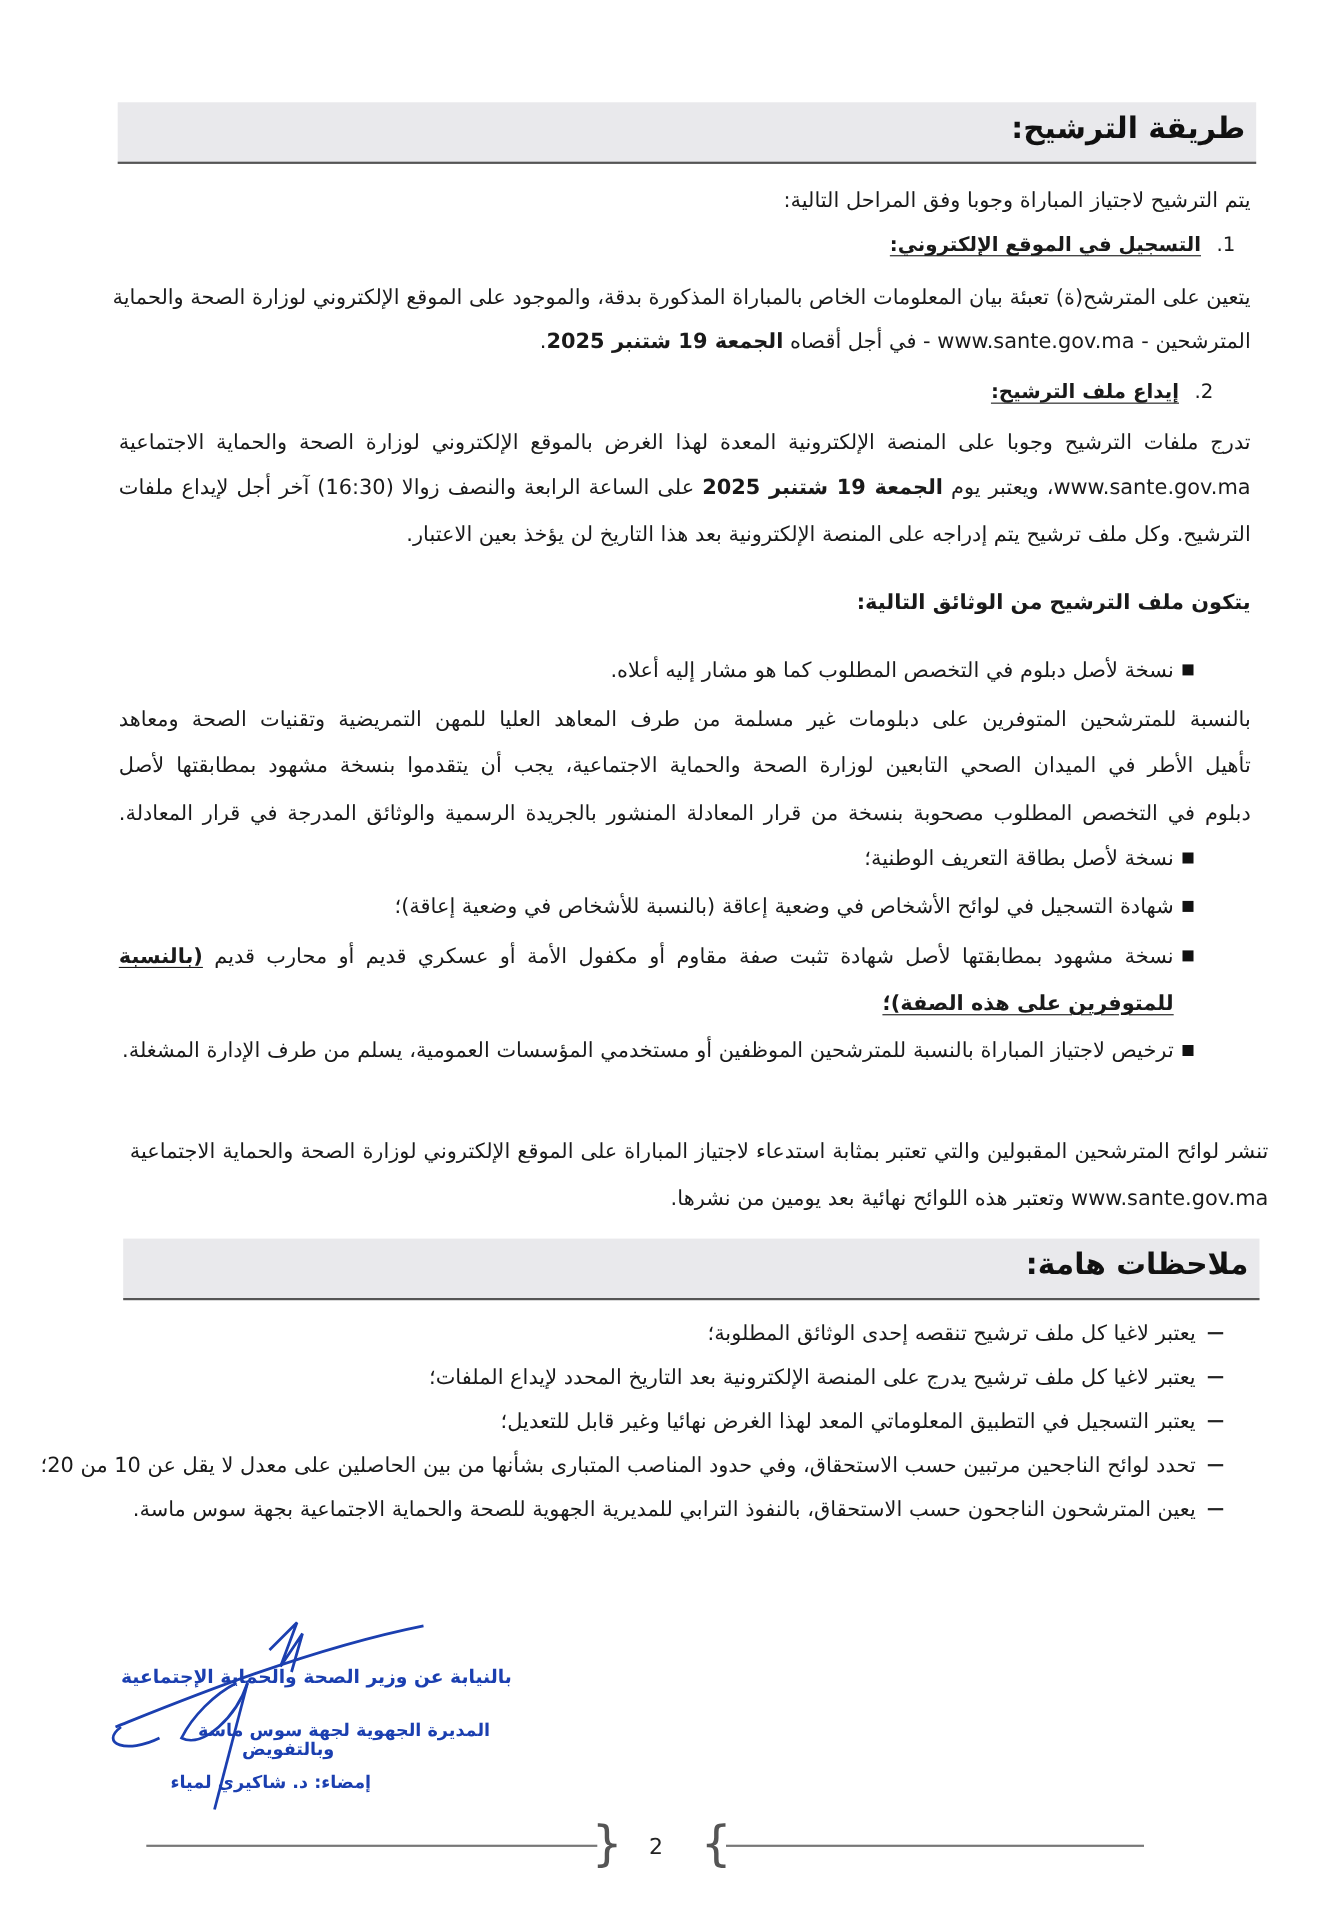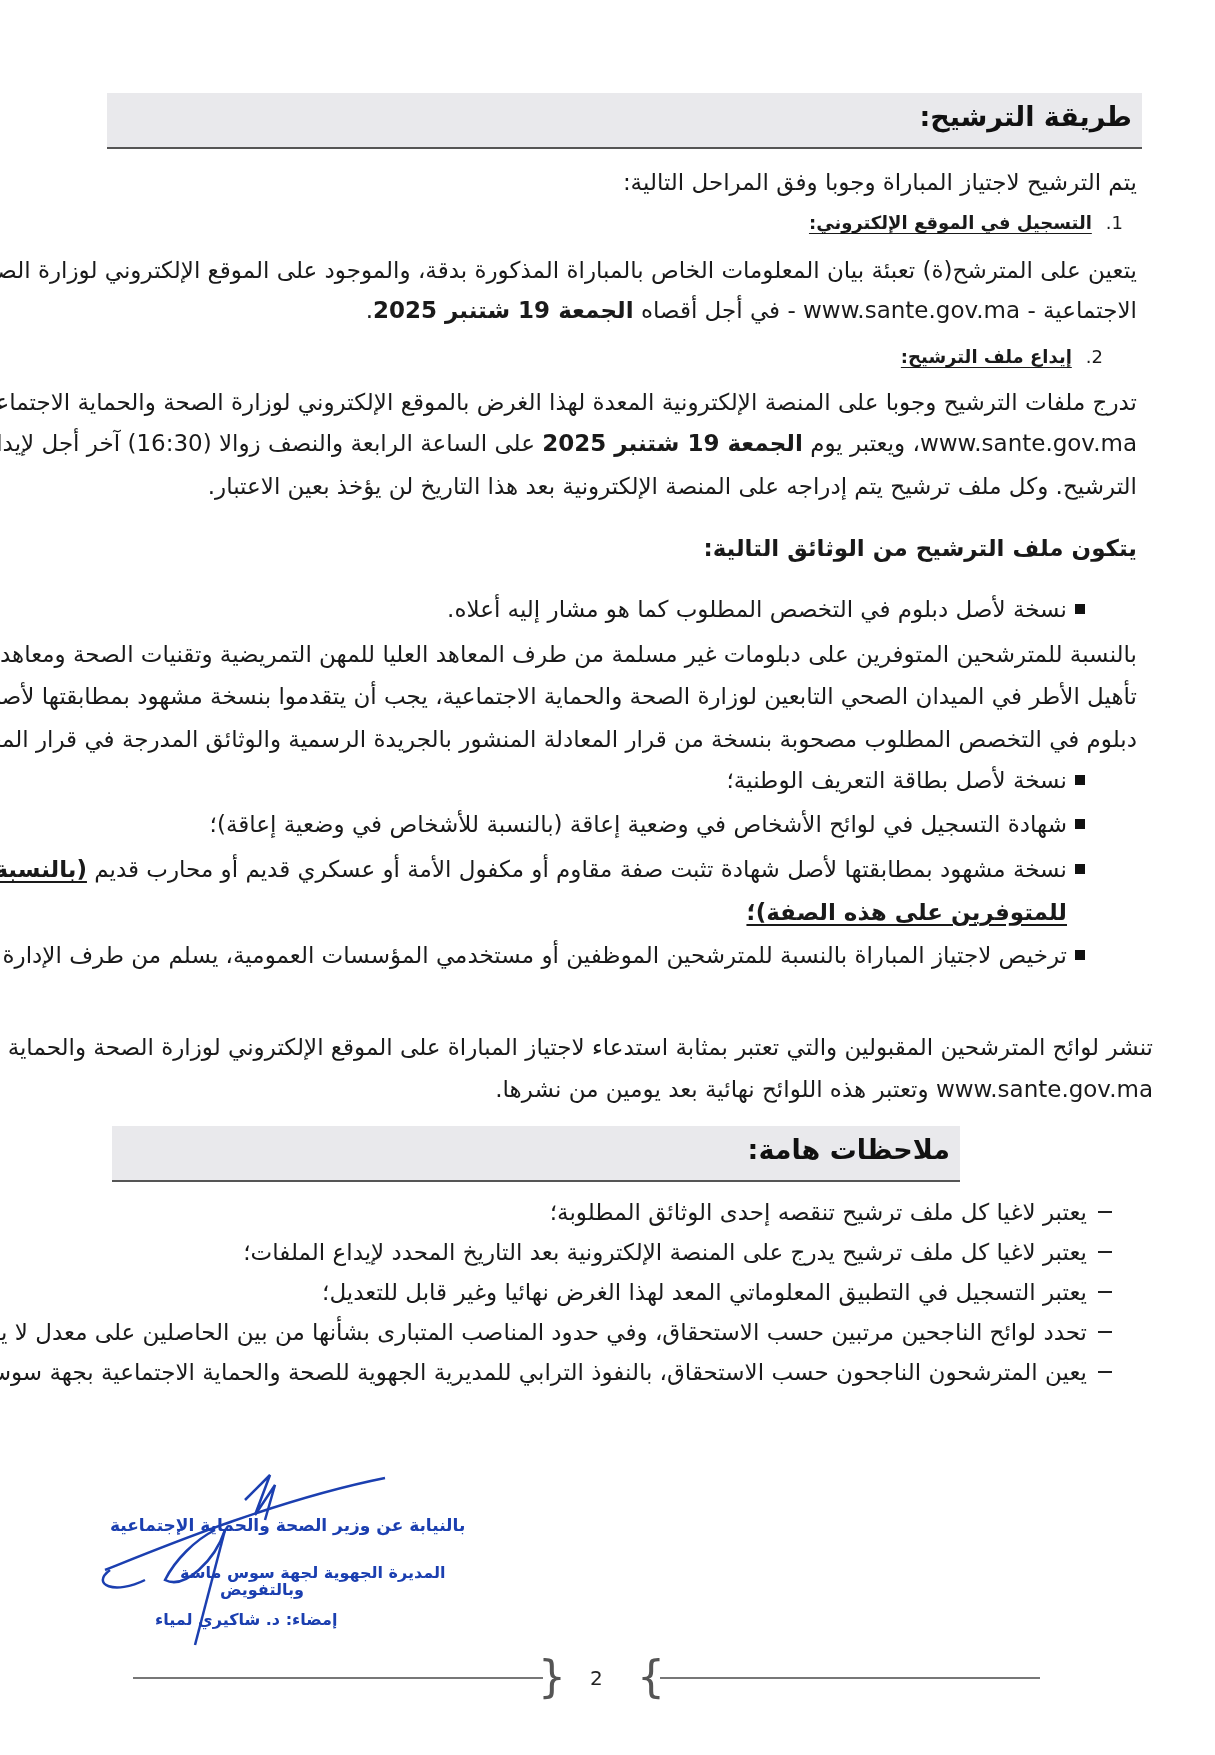--- a/index.html
+++ b/index.html
@@ -5,21 +5,21 @@
     html, body { margin: 0; padding: 0; background: #ffffff; }
     body { width: 1215px; height: 1755px; position: relative; overflow: hidden;
       font-family: "DejaVu Sans", sans-serif; color: #1a1a1a; }
     .page { position: absolute; left: 0; top: 0; width: 1215px; height: 1755px; }
 
     .section-header { position: absolute; left: 107px; width: 1035px; height: 56px;
       background: #e9e9ec; border-bottom: 2px solid #555; box-sizing: border-box; }
     .section-header h2 { margin: 0; position: absolute; right: 10px; top: 8px;
       font-size: 27px; font-weight: bold; color: #111; }
 
-    .line { position: absolute; right: 78px; left: 108px; font-size: 23px; line-height: 28px;
+    .line { position: absolute; right: 78px; left: 108px; font-size: 19px; line-height: 28px;
       white-space: nowrap; text-align: right; }
     .just { text-align: justify; text-align-last: justify; }
     .bold { font-weight: bold; }
     .u { text-decoration: underline; text-underline-offset: 4px; }
     .ltr { direction: ltr; unicode-bidi: embed; }
 
     .step { position: absolute; font-size: 18px; font-weight: bold; white-space: nowrap; }
     .step .n { font-weight: normal; margin-left: 14px; }
 
     .bullet { position: absolute; right: 130px; width: 10px; height: 10px; background: #111; }
@@ -42,21 +42,21 @@
     <h2>طريقة الترشيح:</h2>
   </div>
 
   <div class="line" style="top:168px;">يتم الترشيح لاجتياز المباراة وجوبا وفق المراحل التالية:</div>
 
   <div class="step" style="top:212px; right:92px;">
     <span class="n">1.</span><span class="u">التسجيل في الموقع الإلكتروني:</span>
   </div>
   <div class="line just" style="top:256px;">يتعين على المترشح(ة) تعبئة بيان المعلومات الخاص بالمباراة المذكورة بدقة، والموجود على الموقع الإلكتروني لوزارة الصحة والحماية</div>
   <div class="line" style="top:296px;">
-    <span>الاجتماعية - </span><span class="ltr">www.sante.gov.ma</span><span> - في أجل أقصاه </span><span class="bold">الجمعة 19 شتنبر 2025</span><span>.</span>
+    <span>المترشحين - </span><span class="ltr">www.sante.gov.ma</span><span> - في أجل أقصاه </span><span class="bold">الجمعة 19 شتنبر 2025</span><span>.</span>
   </div>
 
   <div class="step" style="top:346px; right:112px;">
     <span class="n">2.</span><span class="u">إيداع ملف الترشيح:</span>
   </div>
   <div class="line just" style="top:388px;">تدرج ملفات الترشيح وجوبا على المنصة الإلكترونية المعدة لهذا الغرض بالموقع الإلكتروني لوزارة الصحة والحماية الاجتماعية</div>
   <div class="line just" style="top:429px;">
     <span class="ltr">www.sante.gov.ma</span><span>، ويعتبر يوم </span><span class="bold">الجمعة 19 شتنبر 2025</span><span> على الساعة الرابعة والنصف زوالا (16:30) آخر أجل لإيداع ملفات</span>
   </div>
   <div class="line" style="top:472px;">الترشيح. وكل ملف ترشيح يتم إدراجه على المنصة الإلكترونية بعد هذا التاريخ لن يؤخذ بعين الاعتبار.</div>
@@ -84,21 +84,21 @@
   </div>
 
   <span class="bullet" style="top:950px;"></span>
   <div class="line" style="top:941px; right:148px;">ترخيص لاجتياز المباراة بالنسبة للمترشحين الموظفين أو مستخدمي المؤسسات العمومية، يسلم من طرف الإدارة المشغلة.</div>
 
   <div class="line just" style="top:1033px; right:62px; left:118px;">تنشر لوائح المترشحين المقبولين والتي تعتبر بمثابة استدعاء لاجتياز المباراة على الموقع الإلكتروني لوزارة الصحة والحماية الاجتماعية</div>
   <div class="line" style="top:1075px; right:62px;">
     <span class="ltr">www.sante.gov.ma</span><span> وتعتبر هذه اللوائح نهائية بعد يومين من نشرها.</span>
   </div>
 
-  <div class="section-header" style="top:1126px; left:112px; width:848px;">
+  <div class="section-header" style="top:1126px; left:112px; width:1033px;">
     <h2>ملاحظات هامة:</h2>
   </div>
 
   <span class="dash" style="top:1211px;"></span>
   <div class="line" style="top:1198px; right:128px;">يعتبر لاغيا كل ملف ترشيح تنقصه إحدى الوثائق المطلوبة؛</div>
   <span class="dash" style="top:1251px;"></span>
   <div class="line" style="top:1238px; right:128px;">يعتبر لاغيا كل ملف ترشيح يدرج على المنصة الإلكترونية بعد التاريخ المحدد لإيداع الملفات؛</div>
   <span class="dash" style="top:1291px;"></span>
   <div class="line" style="top:1278px; right:128px;">يعتبر التسجيل في التطبيق المعلوماتي المعد لهذا الغرض نهائيا وغير قابل للتعديل؛</div>
   <span class="dash" style="top:1331px;"></span>

